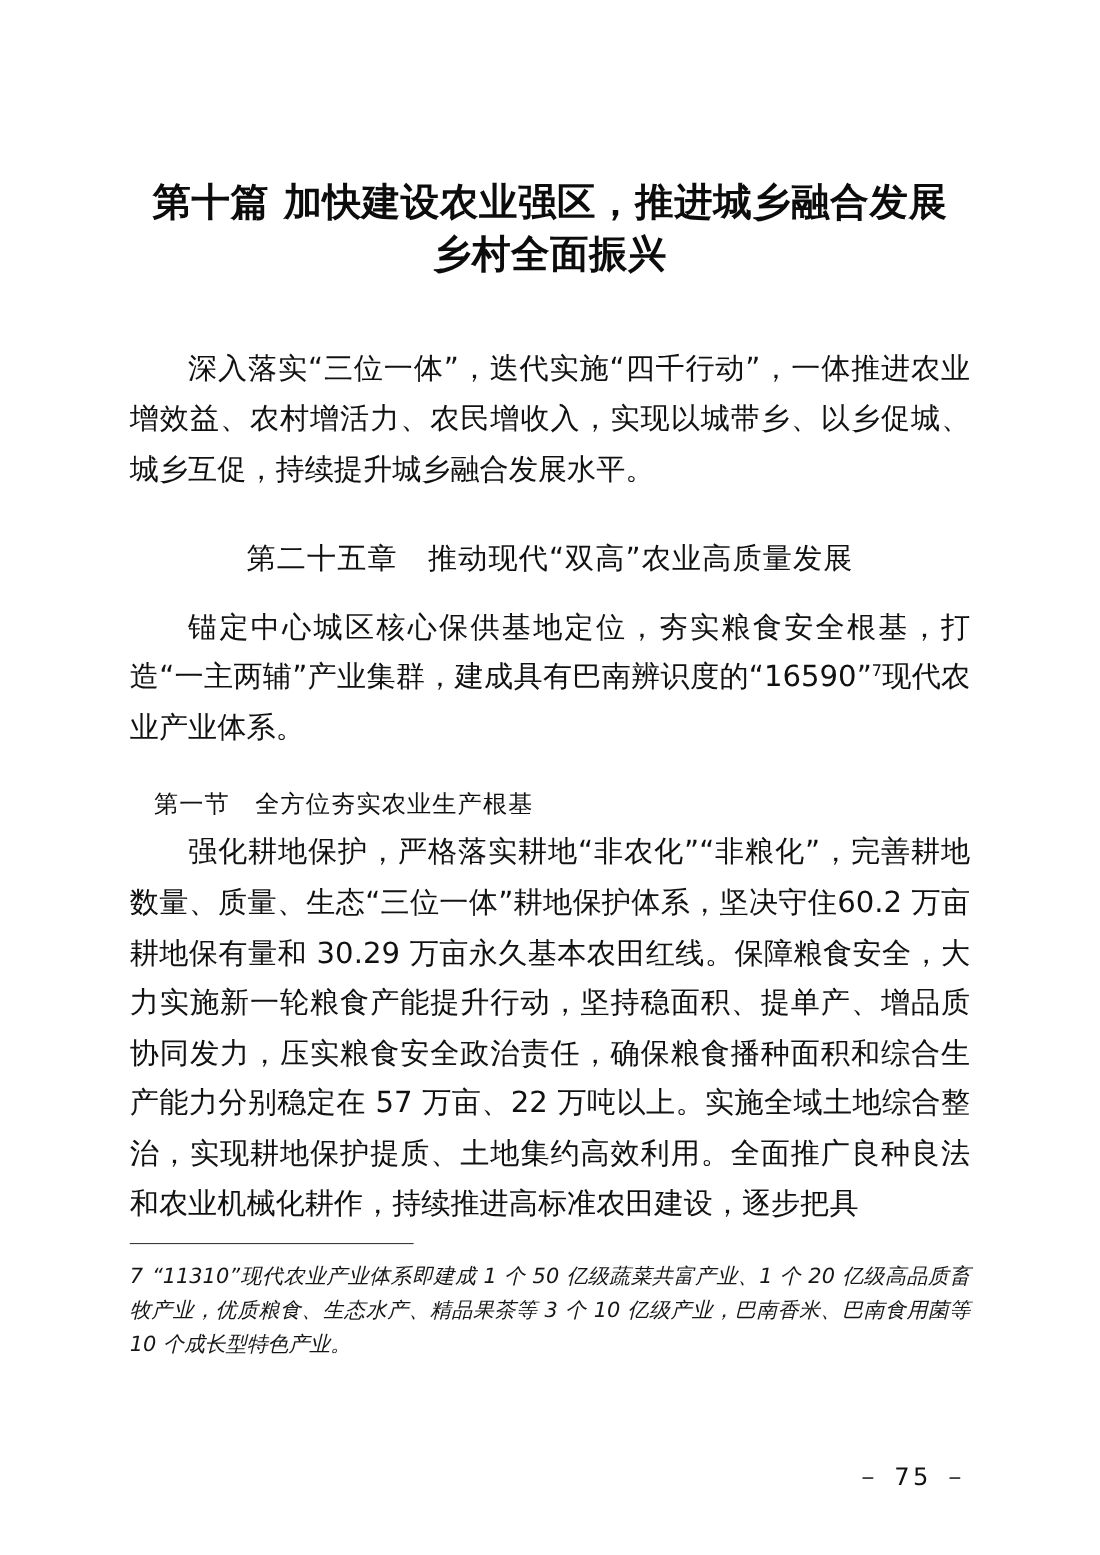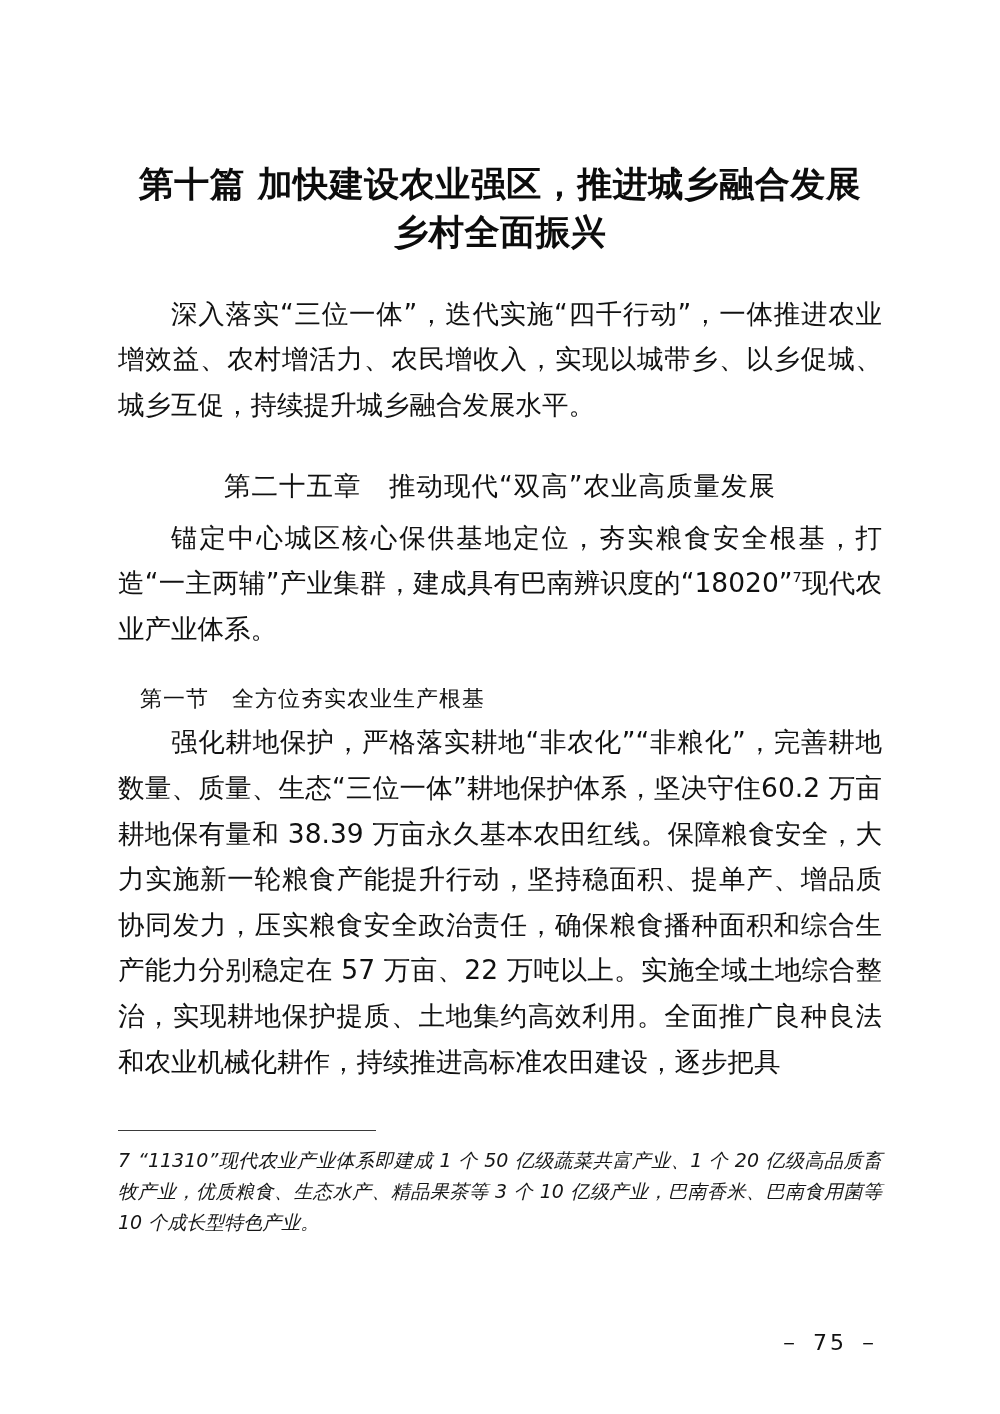--- a/index.html
+++ b/index.html
@@ -22,21 +22,21 @@
     left: 118px;
     top: 160px;
     width: 764px;
   }
   .doc-title {
     font-size: 35px;
     font-weight: 700;
     line-height: 1.38;
     text-align: center;
     letter-spacing: 0.5px;
-    margin: 0 0 8px 0;
+    margin: 0 0 30px 0;
     color: #0c0c0c;
   }
   .doc-title .line2 {
     display: block;
   }
   p {
     margin: 0;
     font-size: 26.5px;
     line-height: 1.72;
     text-align: justify;
@@ -47,21 +47,21 @@
     text-indent: 2em;
     margin-bottom: 2px;
   }
   .spacer-lg { height: 34px; }
   .spacer-md { height: 26px; }
   .chapter-head {
     text-indent: 0;
     text-align: center;
     font-size: 26.5px;
     letter-spacing: 1px;
-    margin-bottom: 6px;
+    margin-bottom: 17px;
   }
   .section-head {
     text-indent: 1em;
     font-size: 22px;
     letter-spacing: 1px;
     margin-bottom: 2px;
   }
   sup.fn {
     font-size: 0.55em;
     vertical-align: super;
@@ -113,27 +113,27 @@
     </h1>
 
     <div class="spacer-md"></div>
 
     <p class="para">深入落实“三位一体”，迭代实施“四千行动”，一体推进农业增效益、农村增活力、农民增收入，实现以城带乡、以乡促城、城乡互促，持续提升城乡融合发展水平。</p>
 
     <div class="spacer-lg"></div>
 
     <p class="chapter-head">第二十五章　推动现代“双高”农业高质量发展</p>
 
-    <p class="para"><span>锚定中心城区核心保供基地定位，夯实粮食安全根基，打造“一主两辅”产业集群，建成具有巴南辨识度的“18020”</span><sup class="fn">7</sup><span>现代农业产业体系。</span></p>
+    <p class="para"><span>锚定中心城区核心保供基地定位，夯实粮食安全根基，打造“一主两辅”产业集群，建成具有巴南辨识度的“16590”</span><sup class="fn">7</sup><span>现代农业产业体系。</span></p>
 
     <div class="spacer-md"></div>
 
     <p class="section-head">第一节　全方位夯实农业生产根基</p>
 
-    <p class="para">强化耕地保护，严格落实耕地“非农化”“非粮化”，完善耕地数量、质量、生态“三位一体”耕地保护体系，坚决守住60.2 万亩耕地保有量和 38.39 万亩永久基本农田红线。保障粮食安全，大力实施新一轮粮食产能提升行动，坚持稳面积、提单产、增品质协同发力，压实粮食安全政治责任，确保粮食播种面积和综合生产能力分别稳定在 57 万亩、22 万吨以上。实施全域土地综合整治，实现耕地保护提质、土地集约高效利用。全面推广良种良法和农业机械化耕作，持续推进高标准农田建设，逐步把具</p>
+    <p class="para">强化耕地保护，严格落实耕地“非农化”“非粮化”，完善耕地数量、质量、生态“三位一体”耕地保护体系，坚决守住60.2 万亩耕地保有量和 30.29 万亩永久基本农田红线。保障粮食安全，大力实施新一轮粮食产能提升行动，坚持稳面积、提单产、增品质协同发力，压实粮食安全政治责任，确保粮食播种面积和综合生产能力分别稳定在 57 万亩、22 万吨以上。实施全域土地综合整治，实现耕地保护提质、土地集约高效利用。全面推广良种良法和农业机械化耕作，持续推进高标准农田建设，逐步把具</p>
 
   </div>
 
   <div class="footnote-wrap">
     <div class="footnote-rule"></div>
     <p class="footnote"><span class="fnum">7</span><span>“11310”现代农业产业体系即建成 1 个 50 亿级蔬菜共富产业、1 个 20 亿级高品质畜牧产业，优质粮食、生态水产、精品果茶等 3 个 10 亿级产业，巴南香米、巴南食用菌等 10 个成长型特色产业。</span></p>
   </div>
 
   <div class="page-number">－ 75 －</div>
 

